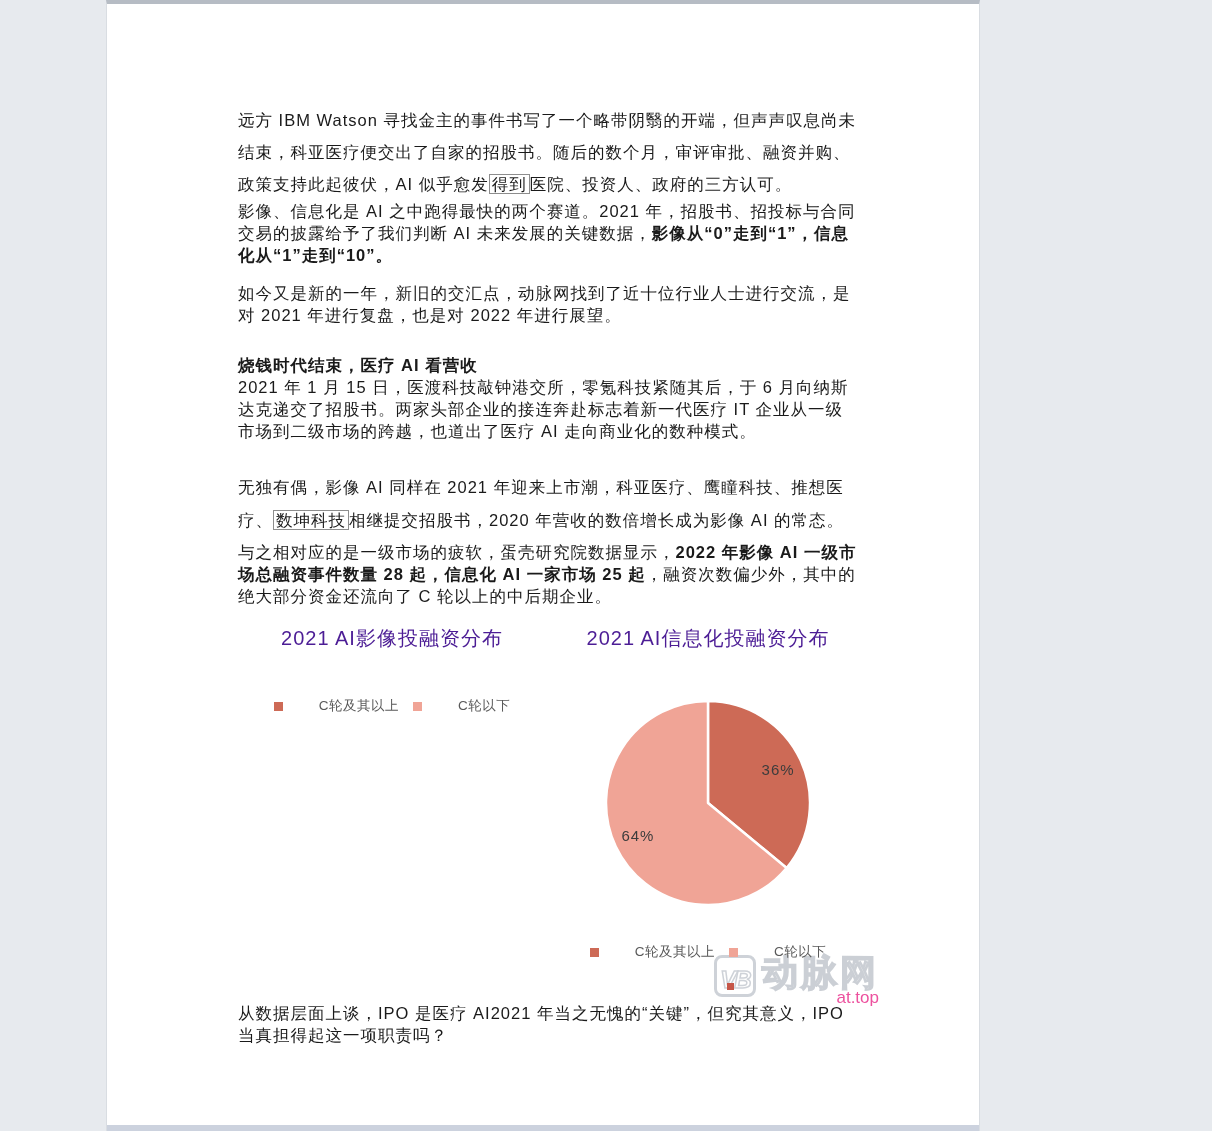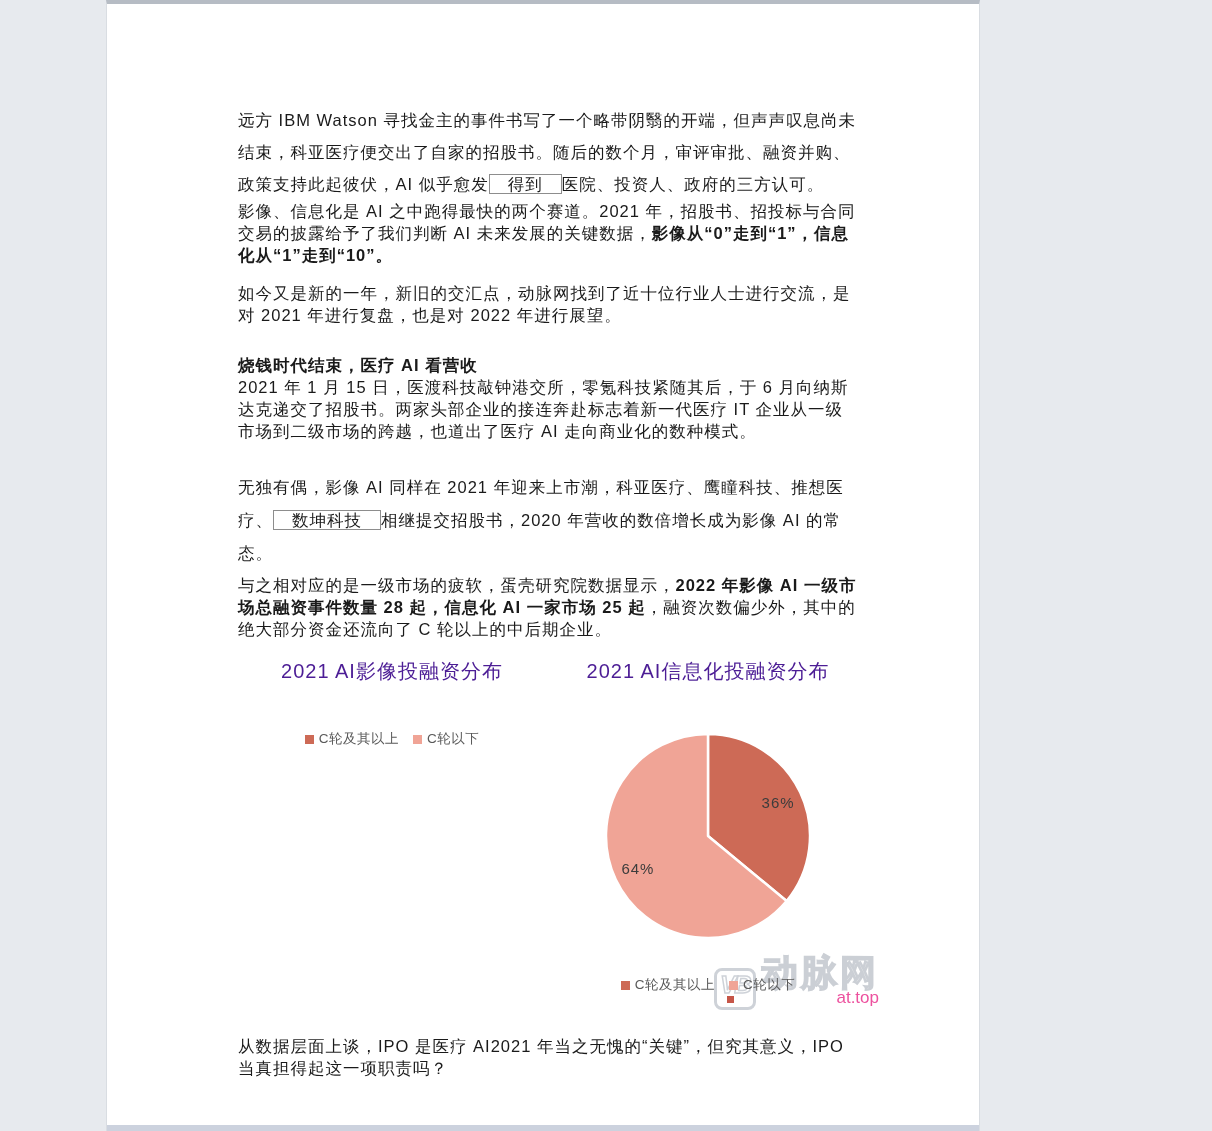--- a/index.html
+++ b/index.html
@@ -34,21 +34,21 @@
   .p2{line-height:32px;margin-bottom:0;}
   .p3{margin-bottom:16px;}
   .p4{margin-bottom:28px;}
   .heading{font-weight:700;margin:0;}
   .p5{margin-bottom:29px;}
   .p6{line-height:33px;margin-bottom:4px;}
   .p7{margin-bottom:0;}
   .bold{font-weight:700;}
   .boxed{
     border:1px solid #8d8d8d;
-    padding:0 18px;
+    padding:0 2px;
   }
   .charts-row{
     display:flex;
     gap:8px;
     margin-top:17px;
     width:624px;
   }
   .chart{width:308px;}
   .chart-title{
     text-align:center;
@@ -75,39 +75,39 @@
     margin-top:36px;
     height:16px;
   }
   .legend-item{display:flex;align-items:center;gap:5px;}
   .swatch{width:9px;height:9px;display:inline-block;}
   .legend-label{
     font-size:13.5px;
     color:#595959;
     letter-spacing:0.5px;
     white-space:nowrap;
+    margin-left:31px;
   }
   .p8{margin:42px 0 0 0;}
   .watermark{
     position:absolute;
     left:607px;top:951px;
     z-index:0;
     display:flex;
     align-items:flex-start;
     gap:6px;
     opacity:0.95;
   }
   .wm-logo{
     width:42px;height:42px;
     border:3px solid #ccd0d6;
     border-radius:8px;
     box-sizing:border-box;
-    display:flex;align-items:flex-start;justify-content:center;
+    display:flex;align-items:flex-end;justify-content:center;
     position:relative;
-    margin-top:13px;
   }
   .wm-logo span{
     font-size:24px;font-weight:700;font-style:italic;
     color:transparent;
     -webkit-text-stroke:1.5px #ccd0d6;
     letter-spacing:-2px;
   }
   .wm-logo::after{
     content:"";
     position:absolute;left:10px;bottom:4px;

